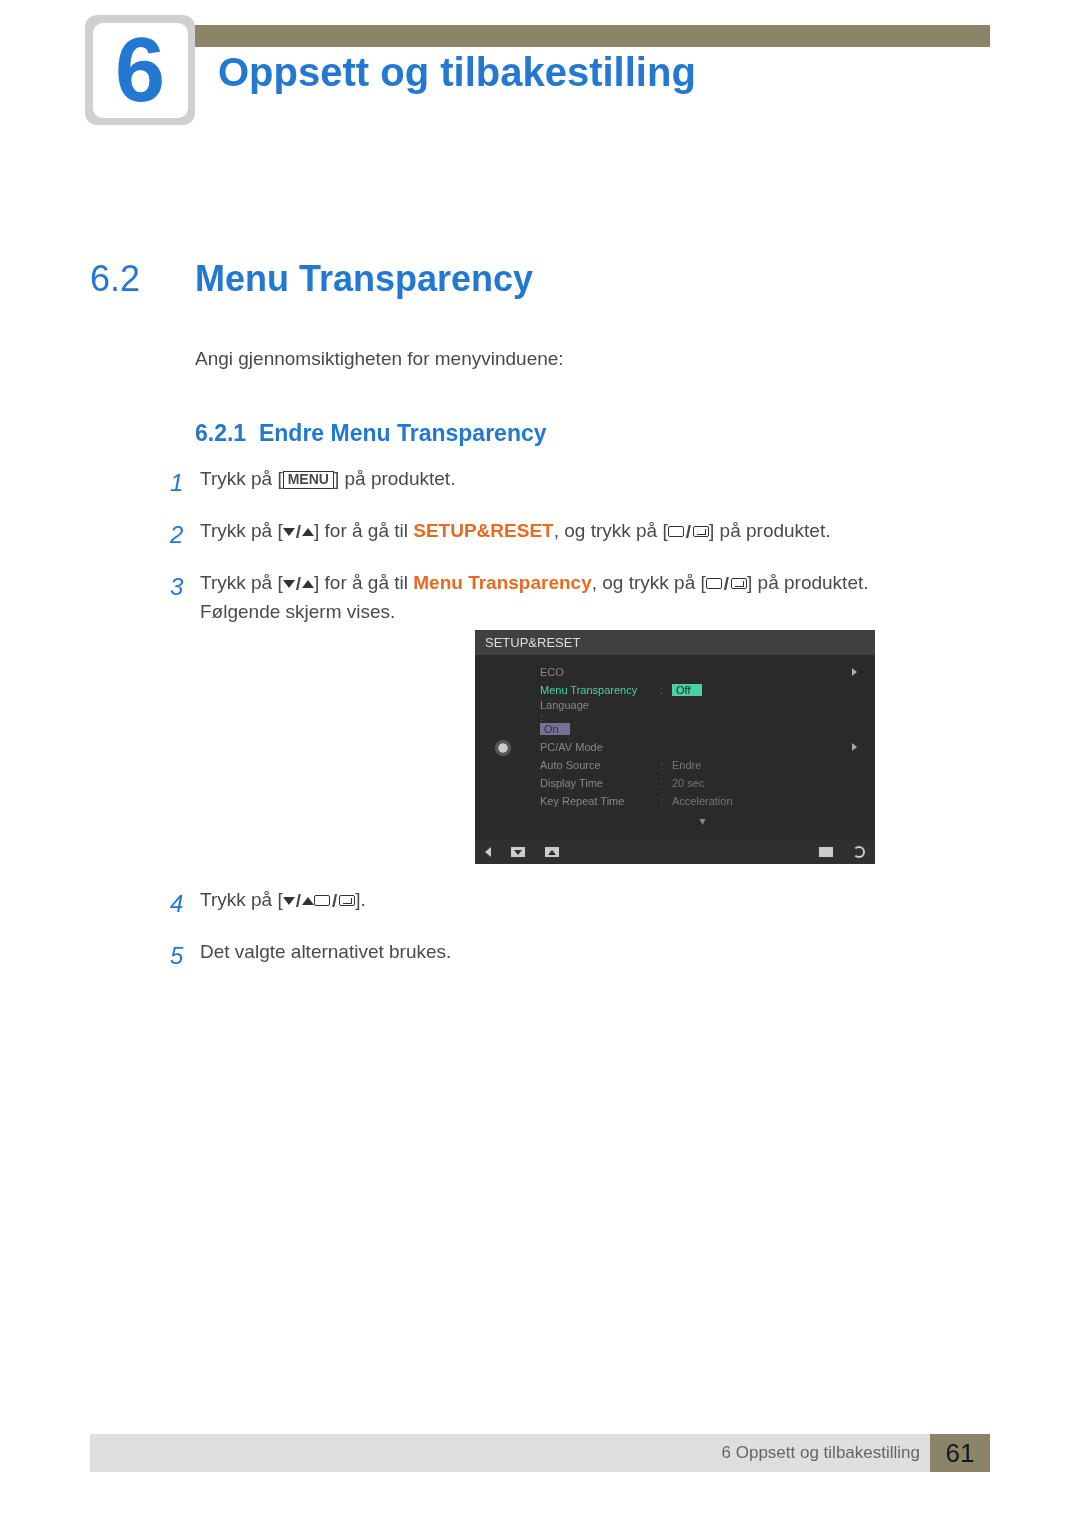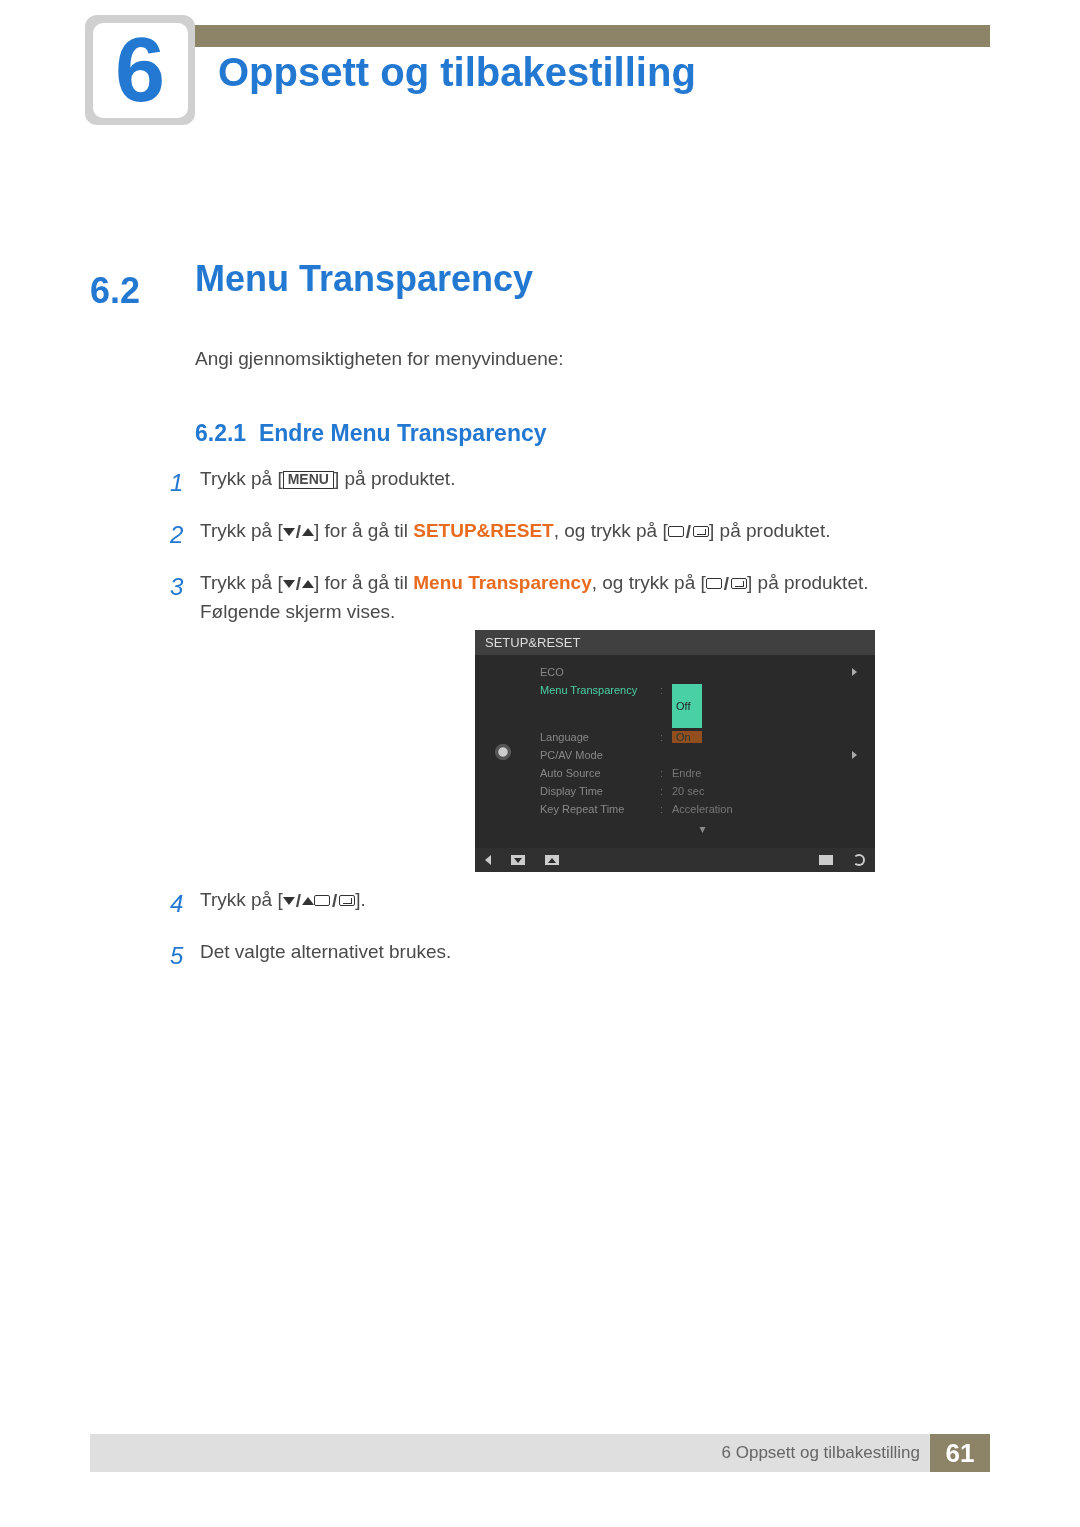--- a/index.html
+++ b/index.html
@@ -50,24 +50,24 @@
     position: absolute;
     top: 50px;
     left: 210px;
     font-size: 40px;
     font-weight: bold;
     color: #2378d1;
     margin-left: 8px;
   }
   .section-number {
     position: absolute;
-    top: 270px;
+    top: 258px;
     left: 90px;
     font-size: 36px;
-    font-weight: bold;
+    font-weight: normal;
     color: #2378d1;
   }
   .section-title {
     position: absolute;
     top: 258px;
     left: 195px;
     font-size: 36px;
     font-weight: bold;
     color: #2378d1;
   }
@@ -219,26 +219,26 @@
     border-left: 5px solid #aaa;
     align-self: center;
     margin-right: 8px;
   }
   .osd-highlight {
     color: #4ad0a5;
   }
   .osd-selected {
     background: #4ad0a5;
     color: #222;
-    padding: 16px 4px;
+    padding: 0 4px;
     display: inline-block;
     min-width: 30px;
   }
   .osd-on {
-    background: #f97316;
+    background: #c4b5fd;
     opacity: 0.5;
     color: #1a4a3a;
     padding: 0 4px;
     display: inline-block;
     min-width: 30px;
   }
   .osd-chevron-down {
     text-align: center;
     padding: 4px 0;
     color: #888;
@@ -306,23 +306,23 @@
     align-items: center;
     justify-content: flex-end;
   }
   .footer-text {
     font-size: 17px;
     color: #666;
     margin-right: 10px;
   }
   .footer-page {
     background: #8d8467;
-    color: #ffffff;
+    color: #0f172a;
     font-size: 26px;
-    font-weight: bold;
+    font-weight: normal;
     height: 100%;
     width: 60px;
     display: flex;
     align-items: center;
     justify-content: center;
   }
 </style>
 </head>
 <body>
 
@@ -395,21 +395,21 @@
         <div class="osd-value"></div>
         <div class="osd-arrow"></div>
       </div>
       <div class="osd-row">
         <div class="osd-label osd-highlight">Menu Transparency</div>
         <div class="osd-colon">:</div>
         <div class="osd-value">
           <span class="osd-selected">Off</span>
         </div>
       </div>
-      <div class="osd-row" style="margin-top:-3px;">
+      <div class="osd-row" style="margin-top:-3px;flex-direction:column;">
         <div class="osd-label">Language</div>
         <div class="osd-colon">:</div>
         <div class="osd-value">
           <span class="osd-on">On</span>
         </div>
       </div>
       <div class="osd-row">
         <div class="osd-label">PC/AV Mode</div>
         <div class="osd-colon"></div>
         <div class="osd-value"></div>

